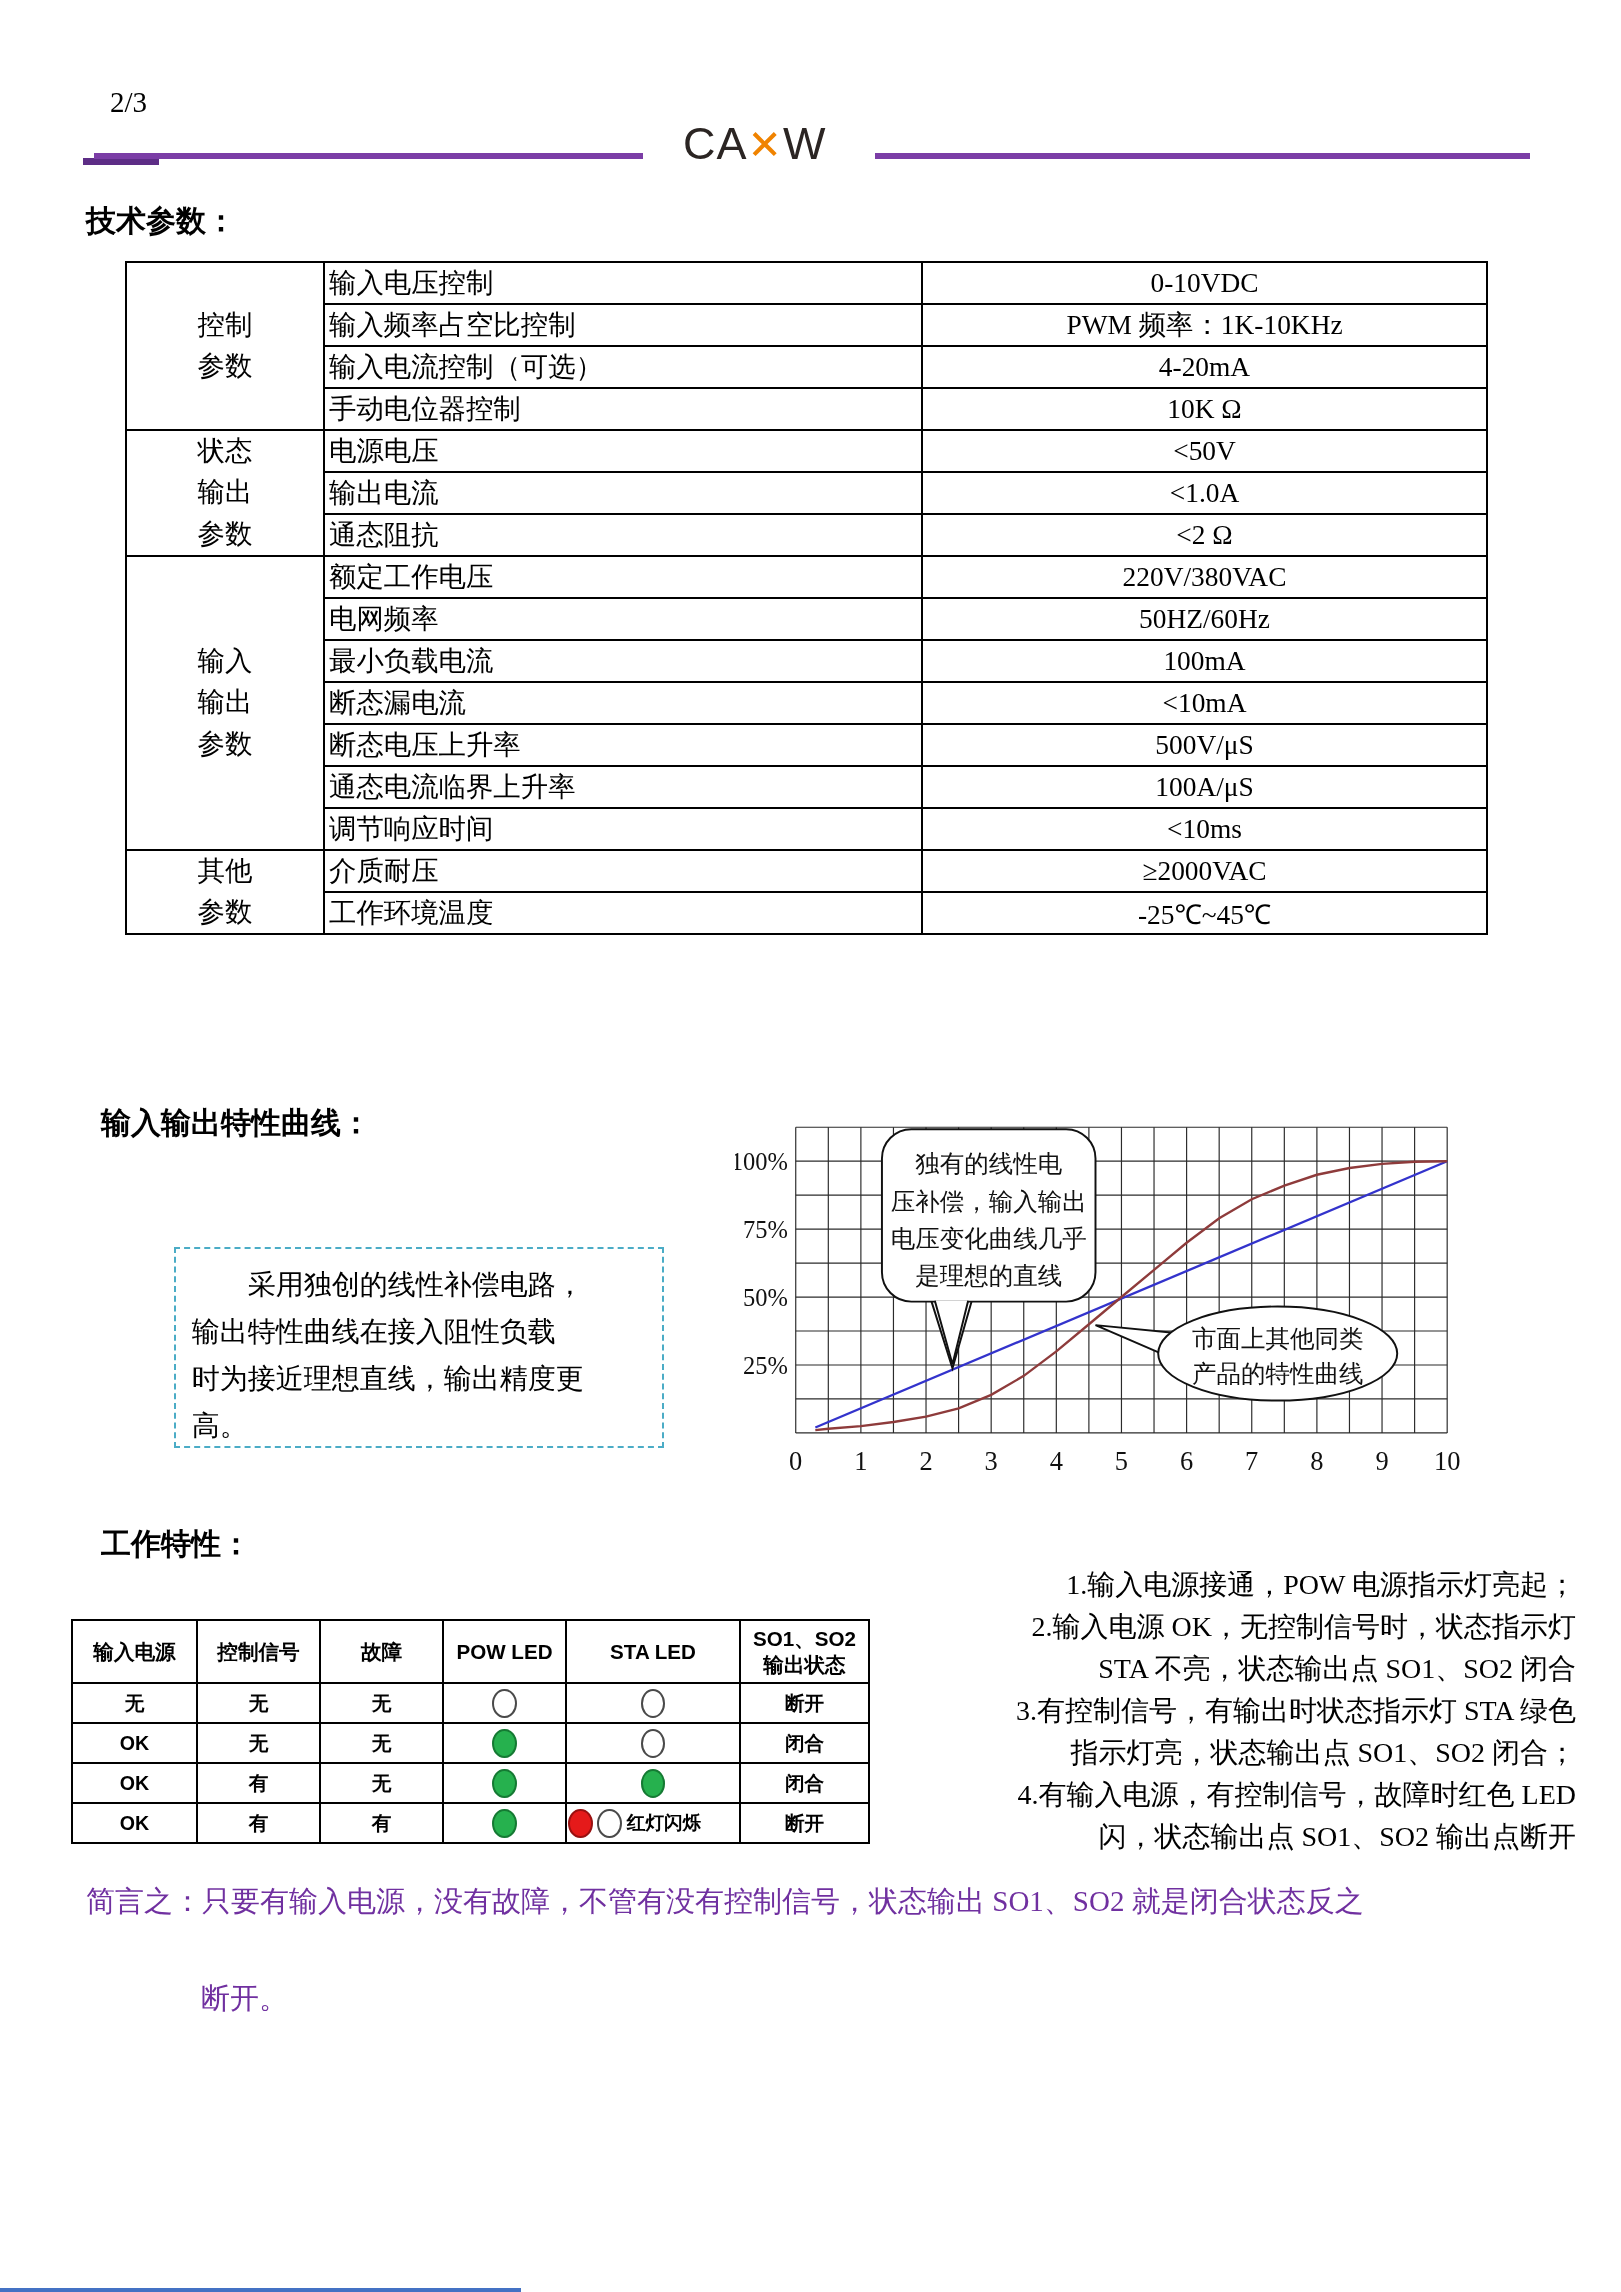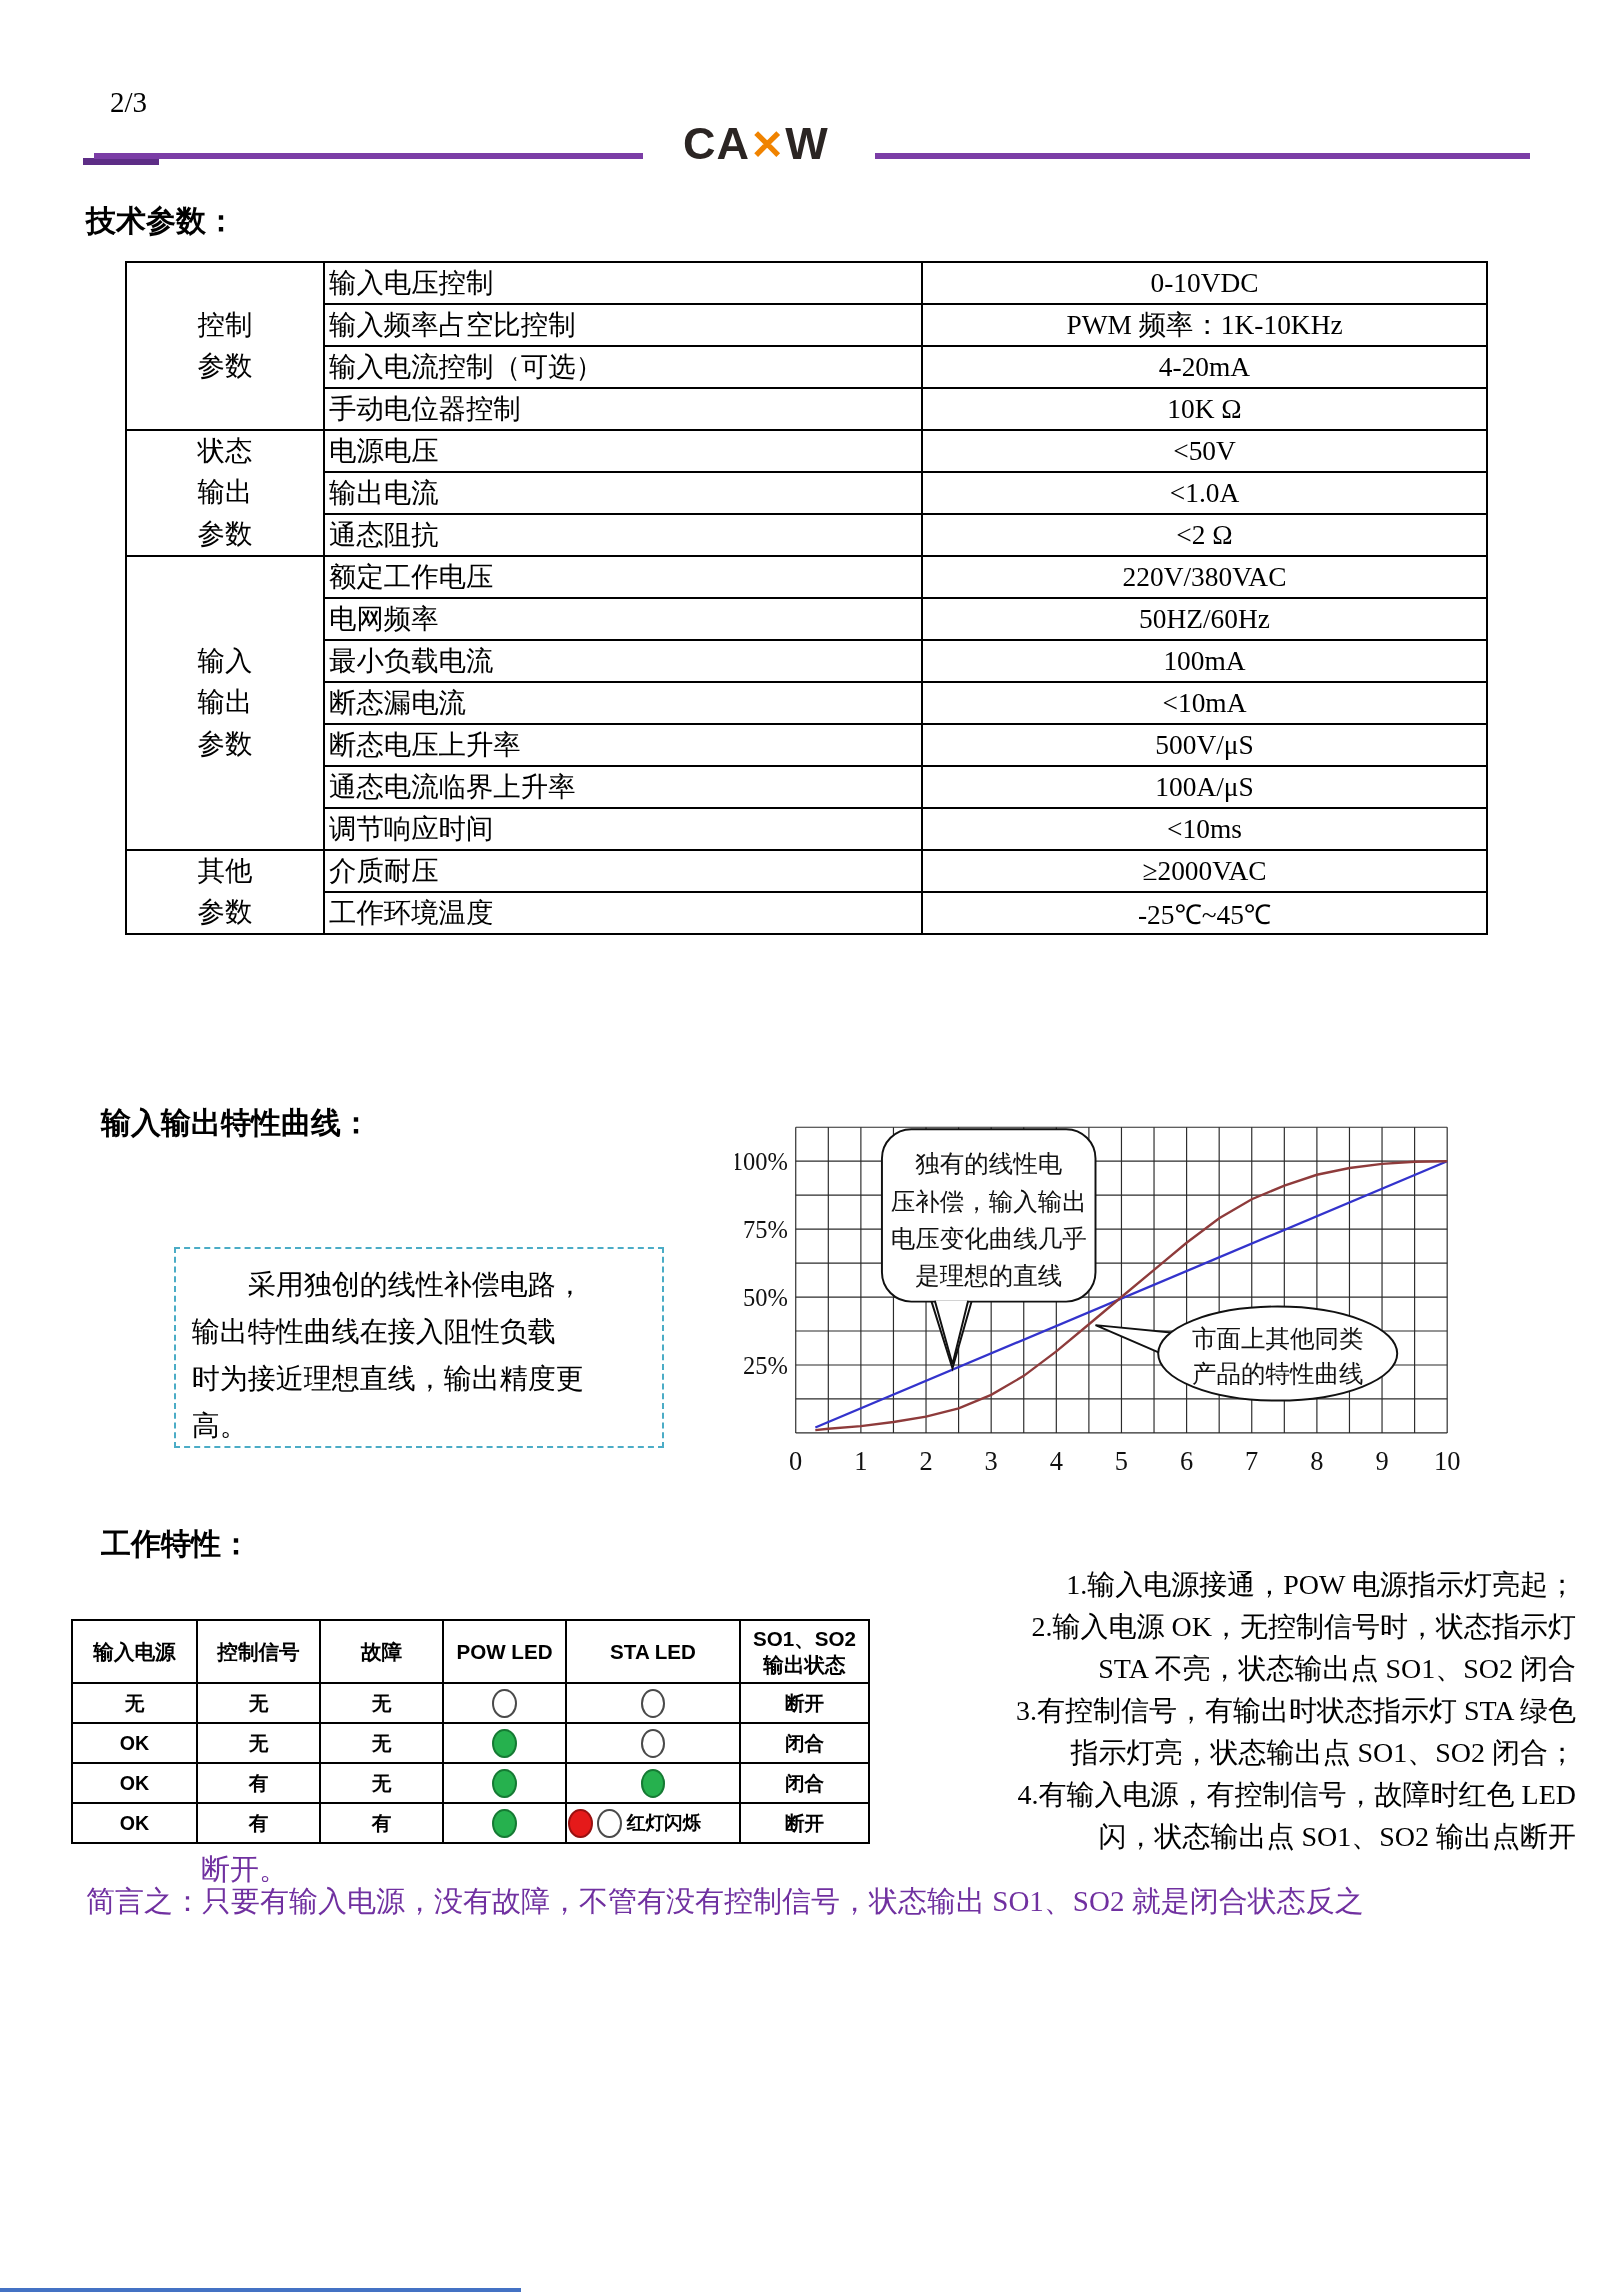--- a/index.html
+++ b/index.html
@@ -4,21 +4,21 @@
 <style>
   html,body{margin:0;padding:0;background:#888;}
   .page{position:relative;width:1621px;height:2293px;background:#ffffff;margin:0 auto;overflow:hidden;
         font-family:"Liberation Serif",serif;color:#000;}
   .abs{position:absolute;}
 
   
   .page-num{left:110px;top:86px;font-size:29px;}
   .rule{background:#7b3da6;height:5.9px;}
   .rule-cap{background:#5d2d86;height:6.9px;}
-  .logo{left:683px;top:118px;font-family:"Liberation Sans",sans-serif;font-weight:bold;font-size:45px;letter-spacing:1px;color:#2b2523;}
+  .logo{left:683px;top:118px;font-family:"Liberation Sans",sans-serif;font-weight:normal;font-size:45px;letter-spacing:1px;color:#2b2523;}
   .logo .xmark{color:#f08300;font-size:41px;}
 
   
   .h1{font-family:Liberation Sans, sans-serif;font-weight:bold;font-size:30px;color:#000;}
 
   
   .spec{position:absolute;left:125px;top:261px;border-collapse:collapse;table-layout:fixed;width:1360px;
         font-size:27.4px;border:2.9px solid #000;}
   .spec td{border:2px solid #000;height:40px;padding:0;}
   .spec td.g{text-align:center;white-space:pre-line;line-height:1.5;}
@@ -48,21 +48,21 @@
   .ledcirc.r{background:#e51a1a;border-color:#991111;}
   .stacell{display:flex;align-items:center;justify-content:flex-start;gap:4.9px;padding-left:1px;}
   .stanote{font-size:18.6px;}
 
   
   .notes{left:875px;top:1564px;width:701px;font-size:28px;text-align:right;}
   .notes div{height:42px;line-height:42px;white-space:nowrap;}
 
   
   .brief1{left:86px;top:1882px;font-size:29px;color:#7030a0;white-space:nowrap;}
-  .brief2{left:201px;top:1850px;font-size:29px;color:#7030a0;}
+  .brief2{left:201px;top:1979px;font-size:29px;color:#7030a0;}
 
   .bottom-rule{left:0px;top:2288px;width:521px;height:3.9px;background:#4472c4;}
 </style>
 </head>
 <body>
 
 <div class="page">
 
   <div class="abs page-num">2/3</div>
   <div class="abs rule-cap" style="left:83px;top:158px;width:76px;"></div>

